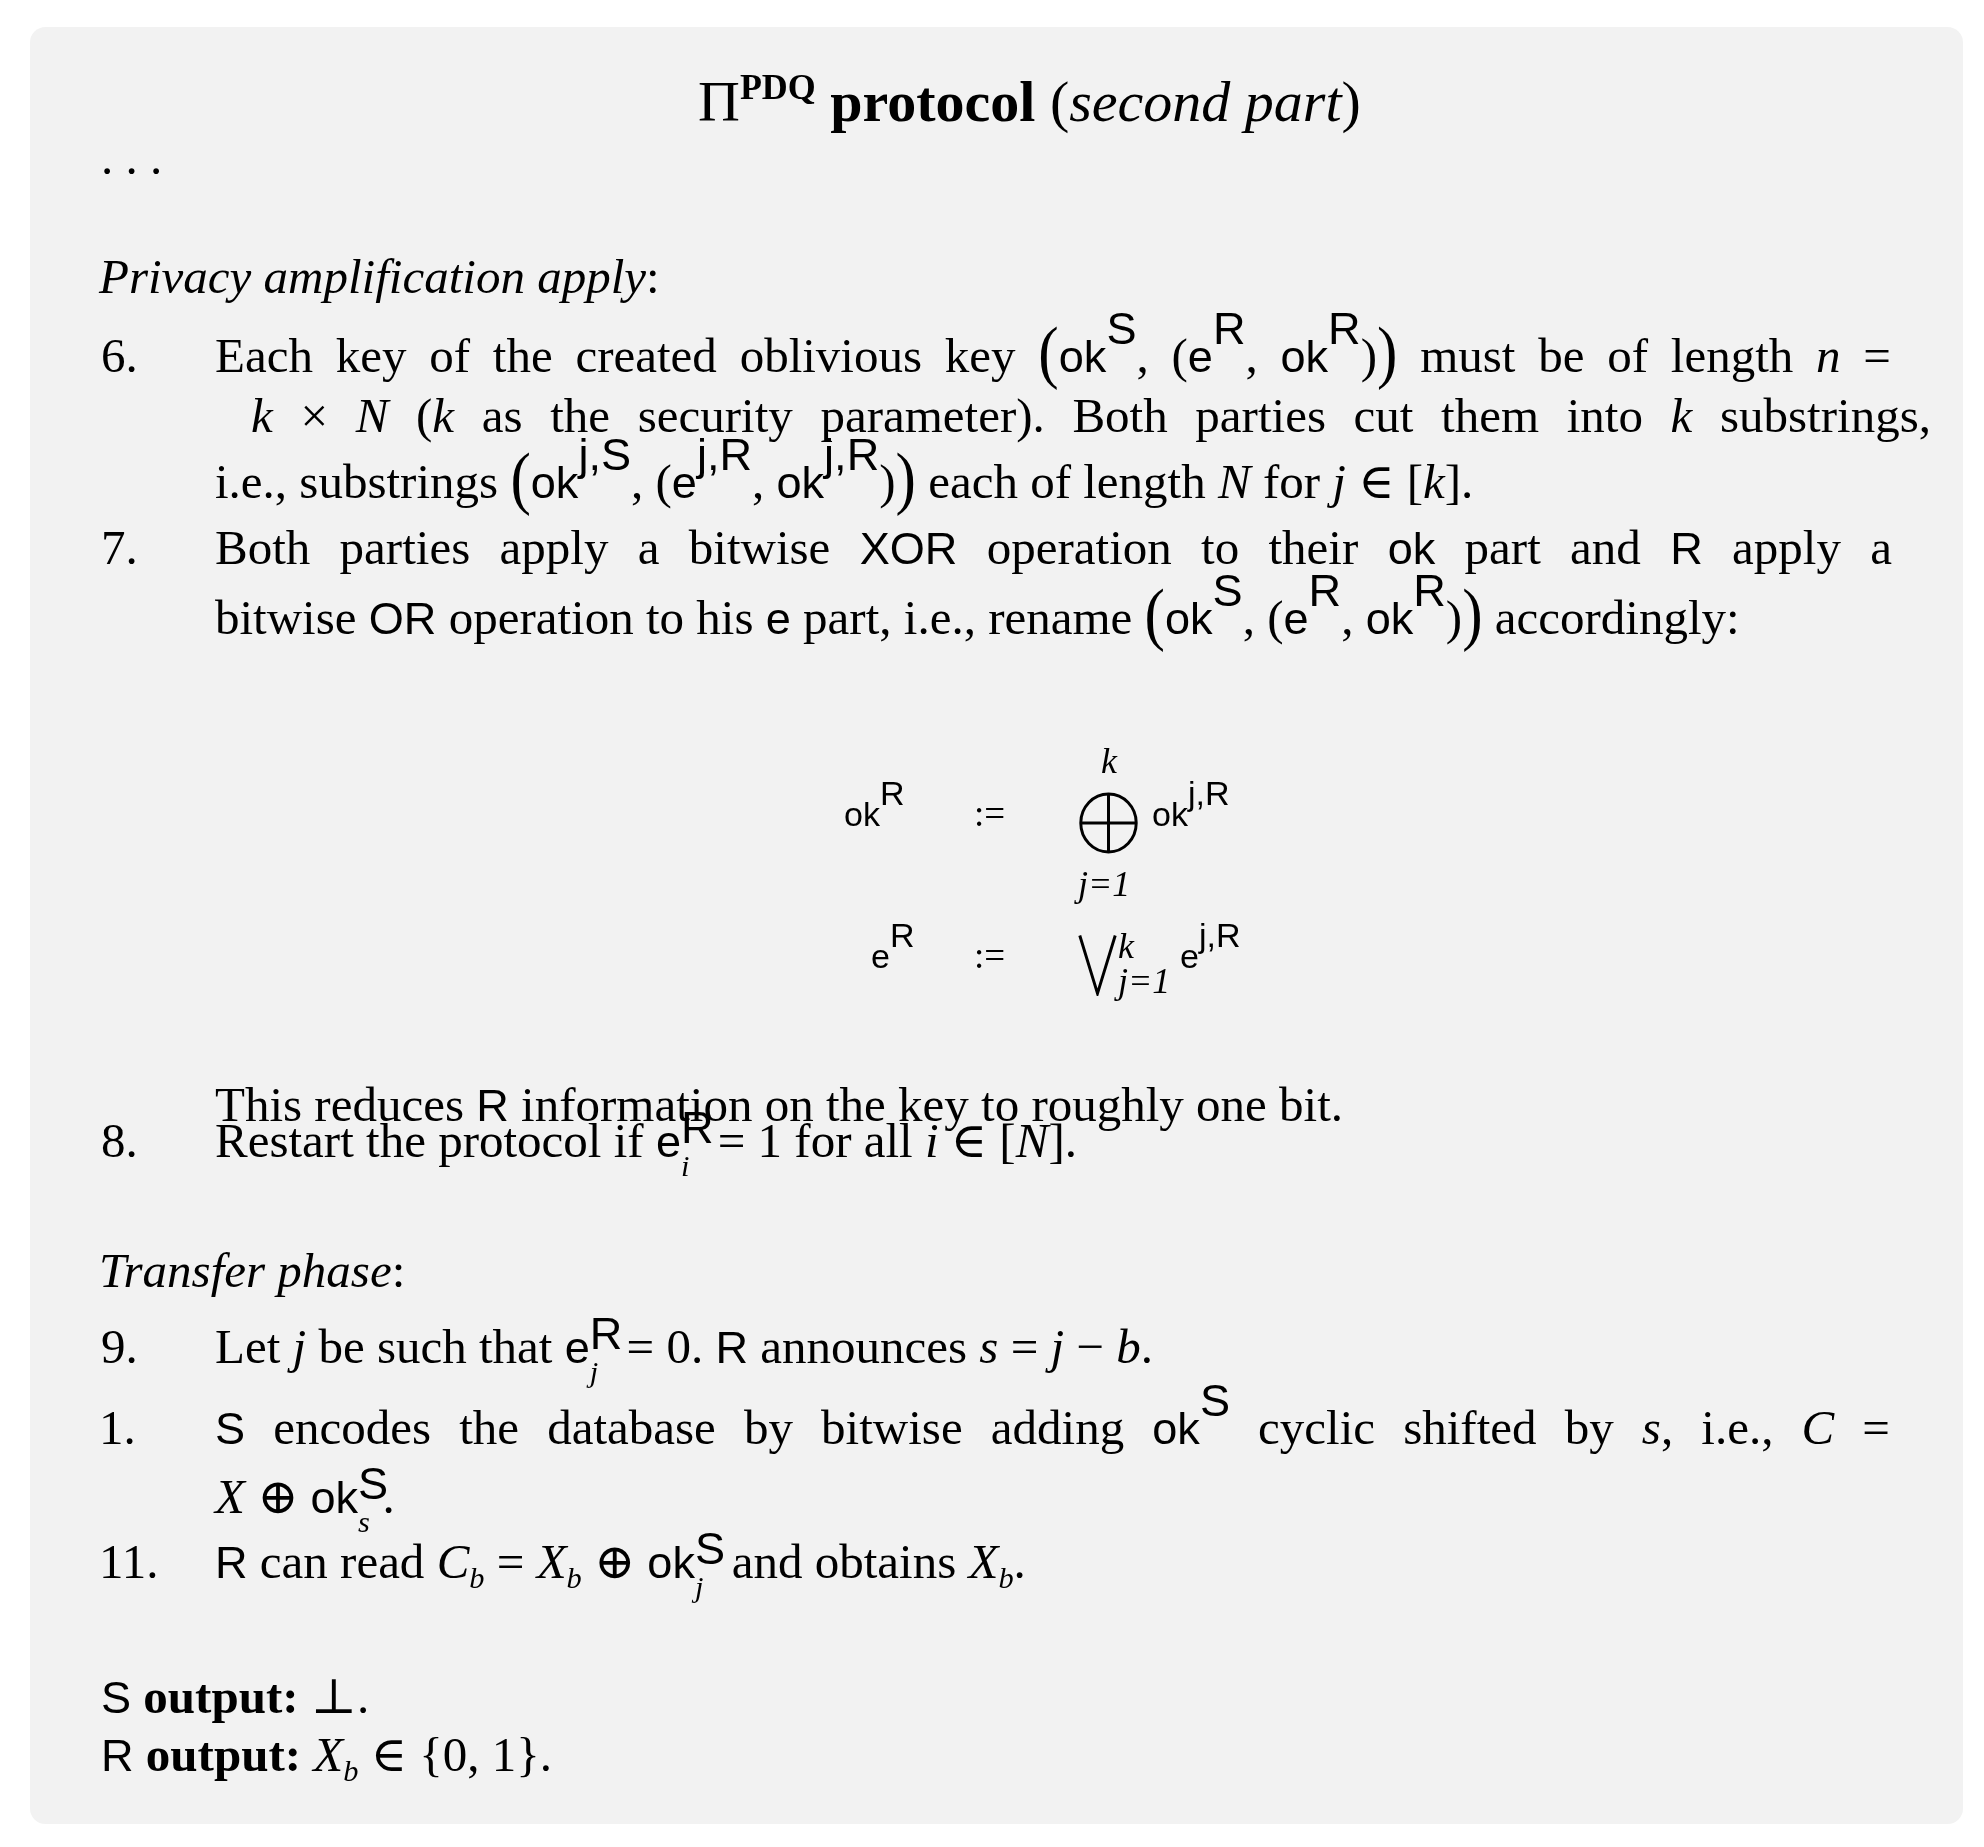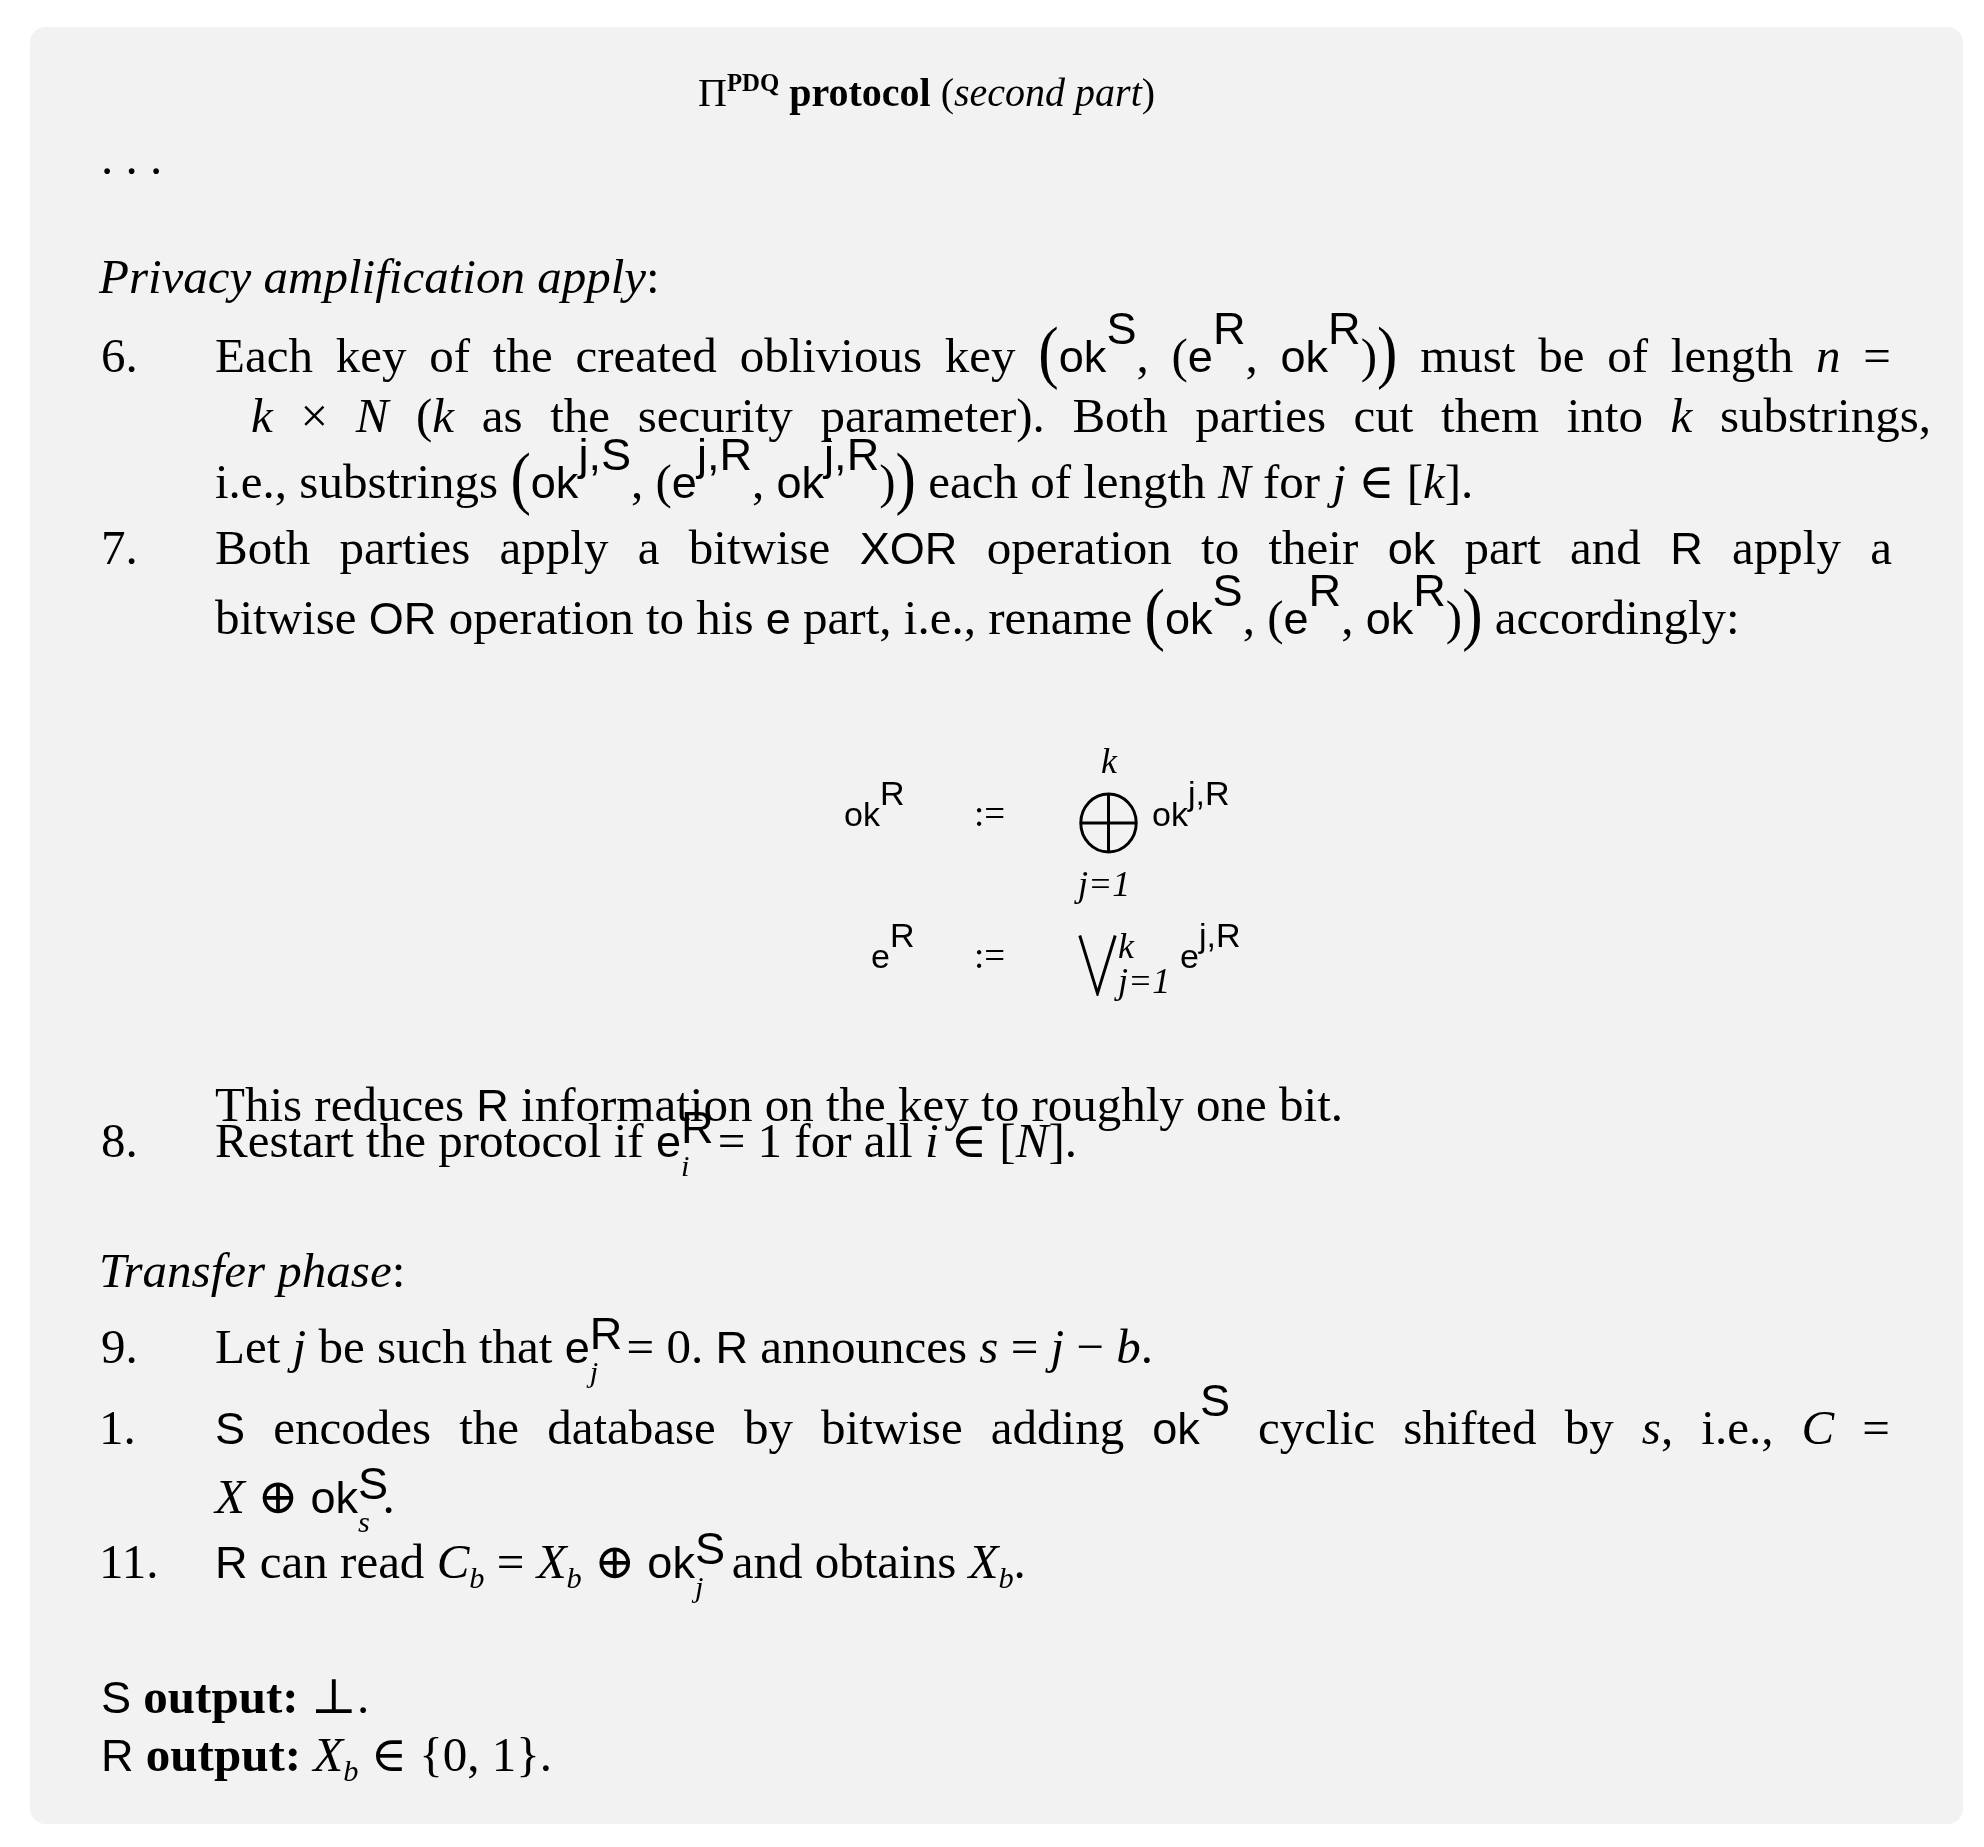--- a/index.html
+++ b/index.html
@@ -21,21 +21,21 @@
   .num { position:absolute; font-size:49px; line-height:1; }
   .eq { position:absolute; font-size:37px; line-height:1; white-space:nowrap; }
   .oplus-big { position:absolute; width:59px; height:62px; }
   .vee-big { position:absolute; }
 </style>
 </head>
 <body>
 
 <div class="box"></div>
 
-<div class="ln" style="left:698px; top:73px; font-size:40px;">
+<div class="ln" style="left:698px; top:73px; font-size:58px;">
   <span>Π</span><sup class="bf" style="font-size:0.62em;top:-0.62em;">PDQ</sup>
   <span class="bf">protocol</span>
   <span>(</span><span class="it">second part</span><span>)</span>
 </div>
 
 <div class="ln" style="left:101px; top:133px;">. . .</div>
 
 <div class="ln it" style="left:99px; top:252px;">
   <span>Privacy amplification apply</span><span style="font-style:normal">:</span>
 </div>

